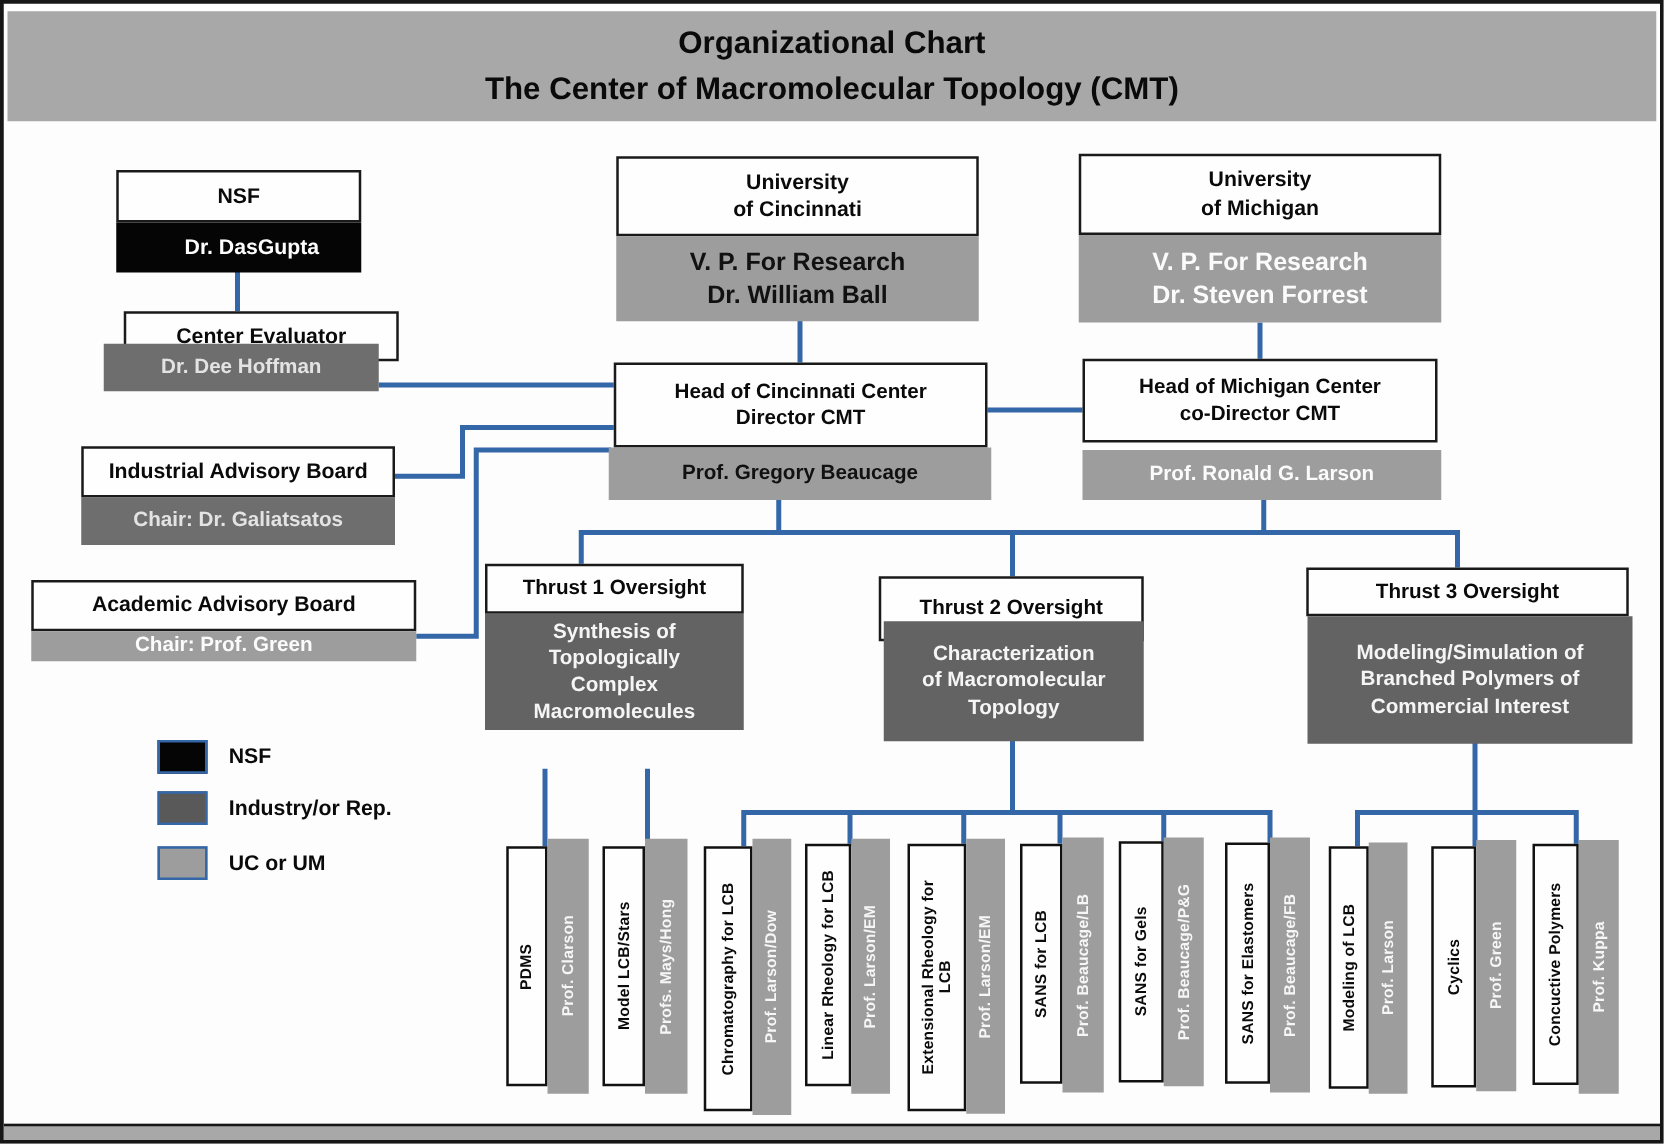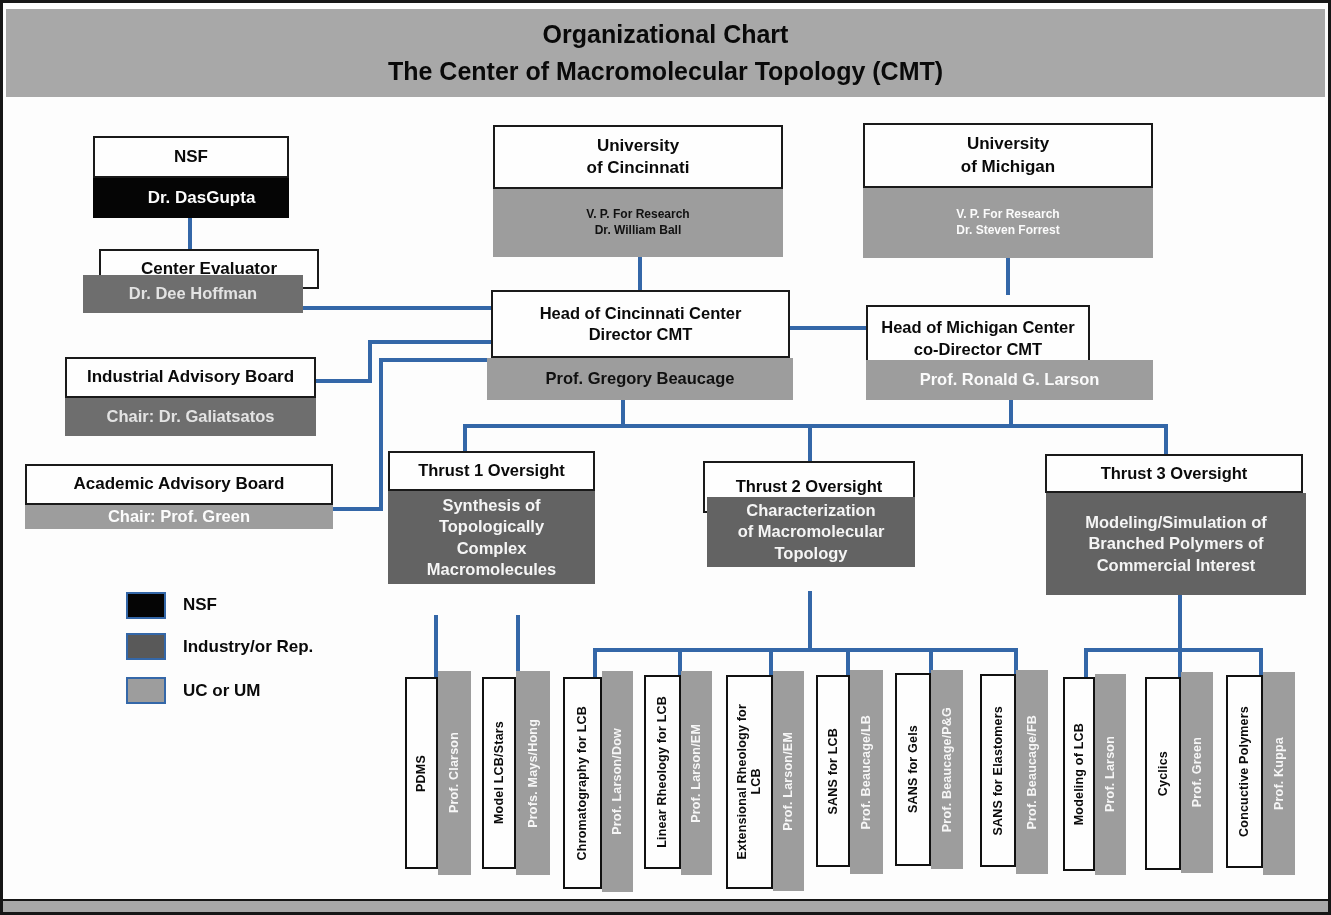--- a/index.html
+++ b/index.html
@@ -24,21 +24,21 @@
     justify-content:center;text-align:center;z-index:2;line-height:1.3;
   }
   .pre{white-space:pre-line;}
   .wt{background:#fefefe;border:2px solid #1a1a1a;color:#0a0a0a;font-weight:bold;}
   .blk{background:#050505;color:#fdfdfd;font-weight:bold;padding-left:21px;}
   .mg{background:#6e6e6e;color:#e3e3e3;font-weight:bold;}      
   .dg{background:#636363;color:#f5f5f5;font-weight:bold;}      
   .lg{background:#9d9d9d;font-weight:bold;}                    
   .btxt{color:#111;}
   .wtxt{color:#fbfbfb;}
-  .f16{font-size:12px;}  .f165{font-size:16.5px;}  .f17{font-size:17px;}
+  .f16{font-size:20px;}  .f165{font-size:16.5px;}  .f17{font-size:17px;}
   
   .vwt{background:#fefefe;border:2px solid #111;}
   .vlg{background:#9d9d9d;}
   .vt{
     writing-mode:vertical-rl;transform:rotate(180deg);
     font-size:12.5px;font-weight:600;color:#0b0b0b;letter-spacing:.2px;
     line-height:1.15;max-height:100%;
   }
   .vlg .vt{color:#f6f6f6;font-weight:bold;}
   
@@ -126,38 +126,38 @@
 of Michigan</span></div>
   <div class="bx lg wtxt pre f16" style="left:860px;top:185px;width:290px;height:70px"><span>V. P. For Research
 Dr. Steven Forrest</span></div>
 
   <div class="bx wt pre f165" style="left:488px;top:287px;width:299px;height:68px"><span>Head of Cincinnati Center
 Director CMT</span></div>
   <div class="bx lg btxt f165" style="left:484px;top:355px;width:306px;height:42px">
       <span>Prof. Gregory Beaucage</span>
     </div>
 
-  <div class="bx wt pre f165" style="left:863px;top:302px;width:224px;height:67px"><span>Head of Michigan Center
+  <div class="bx wt pre f165" style="left:863px;top:284px;width:284px;height:67px"><span>Head of Michigan Center
 co-Director CMT</span></div>
   <div class="bx lg wtxt f165" style="left:863px;top:357px;width:287px;height:40px">
       <span>Prof. Ronald G. Larson</span>
     </div>
 
   <div class="bx wt f165" style="left:385px;top:448px;width:207px;height:40px">
       <span>Thrust 1 Oversight</span>
     </div>
   <div class="bx dg pre f165" style="left:385px;top:488px;width:207px;height:93px"><span>Synthesis of
 Topologically
 Complex
 Macromolecules</span></div>
 
   <div class="bx wt f165" style="left:700px;top:458px;width:212px;height:52px">
       <span>Thrust 2 Oversight</span>
     </div>
-  <div class="bx dg pre f165" style="left:704px;top:494px;width:208px;height:70px"><span>Characterization
+  <div class="bx dg pre f165" style="left:704px;top:494px;width:208px;height:96px"><span>Characterization
 of Macromolecular
 Topology</span></div>
 
   <div class="bx wt f165" style="left:1042px;top:451px;width:258px;height:39px">
       <span>Thrust 3 Oversight</span>
     </div>
   <div class="bx dg pre f165" style="left:1043px;top:490px;width:260px;height:102px"><span>Modeling/Simulation of
 Branched Polymers of
 Commercial Interest</span></div>
 

